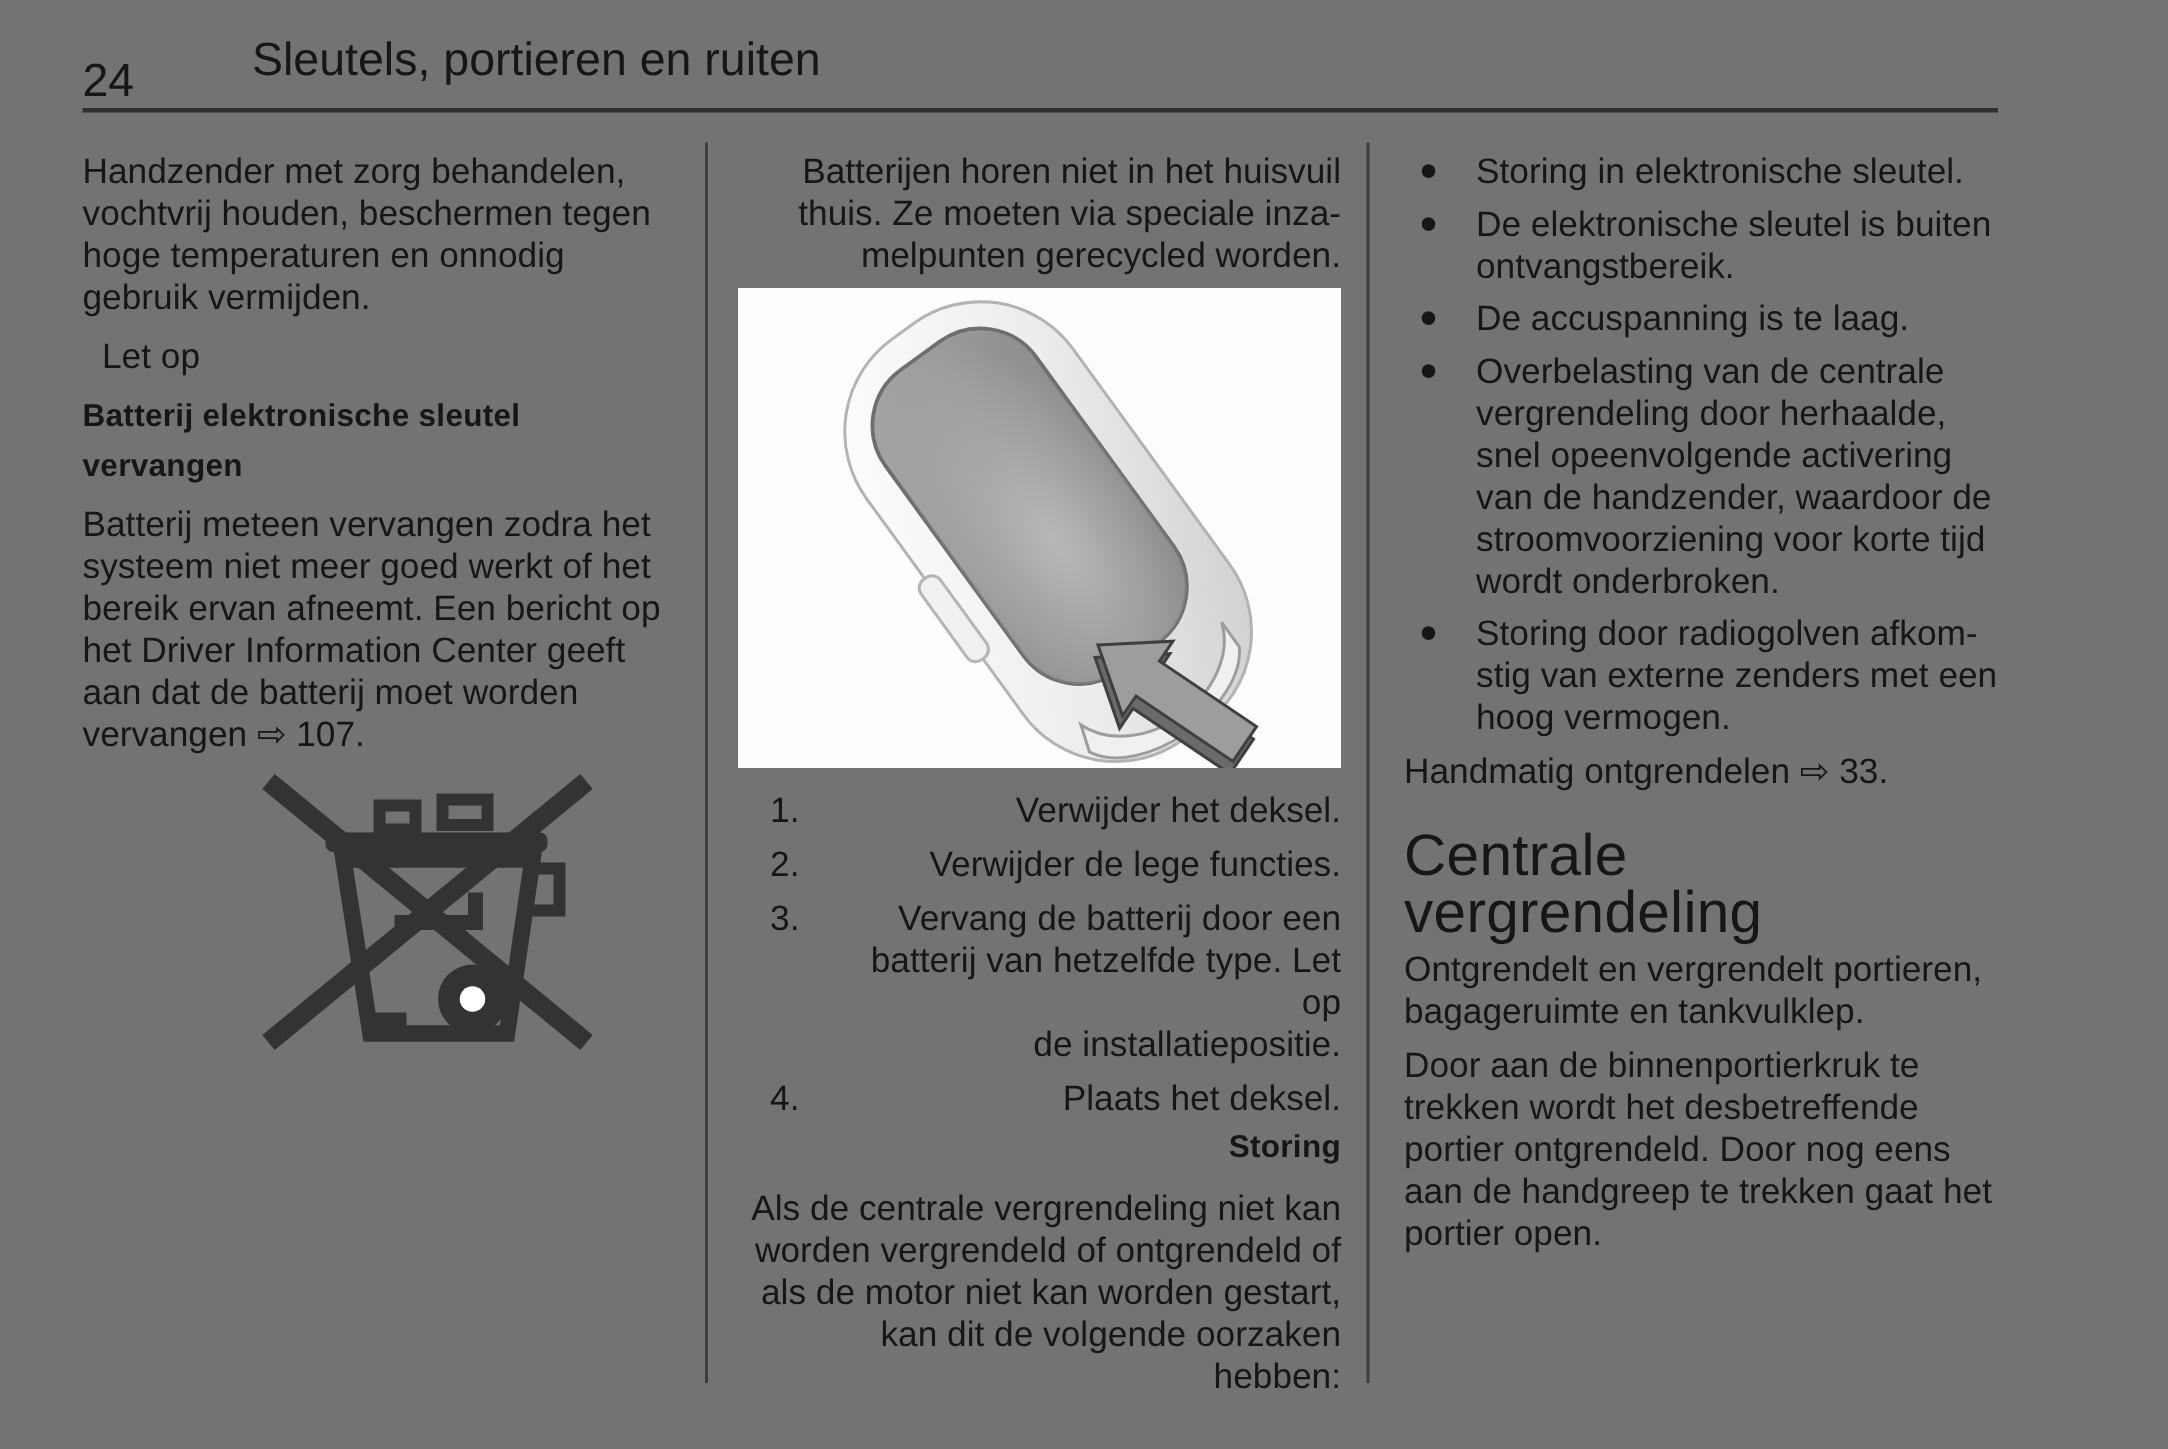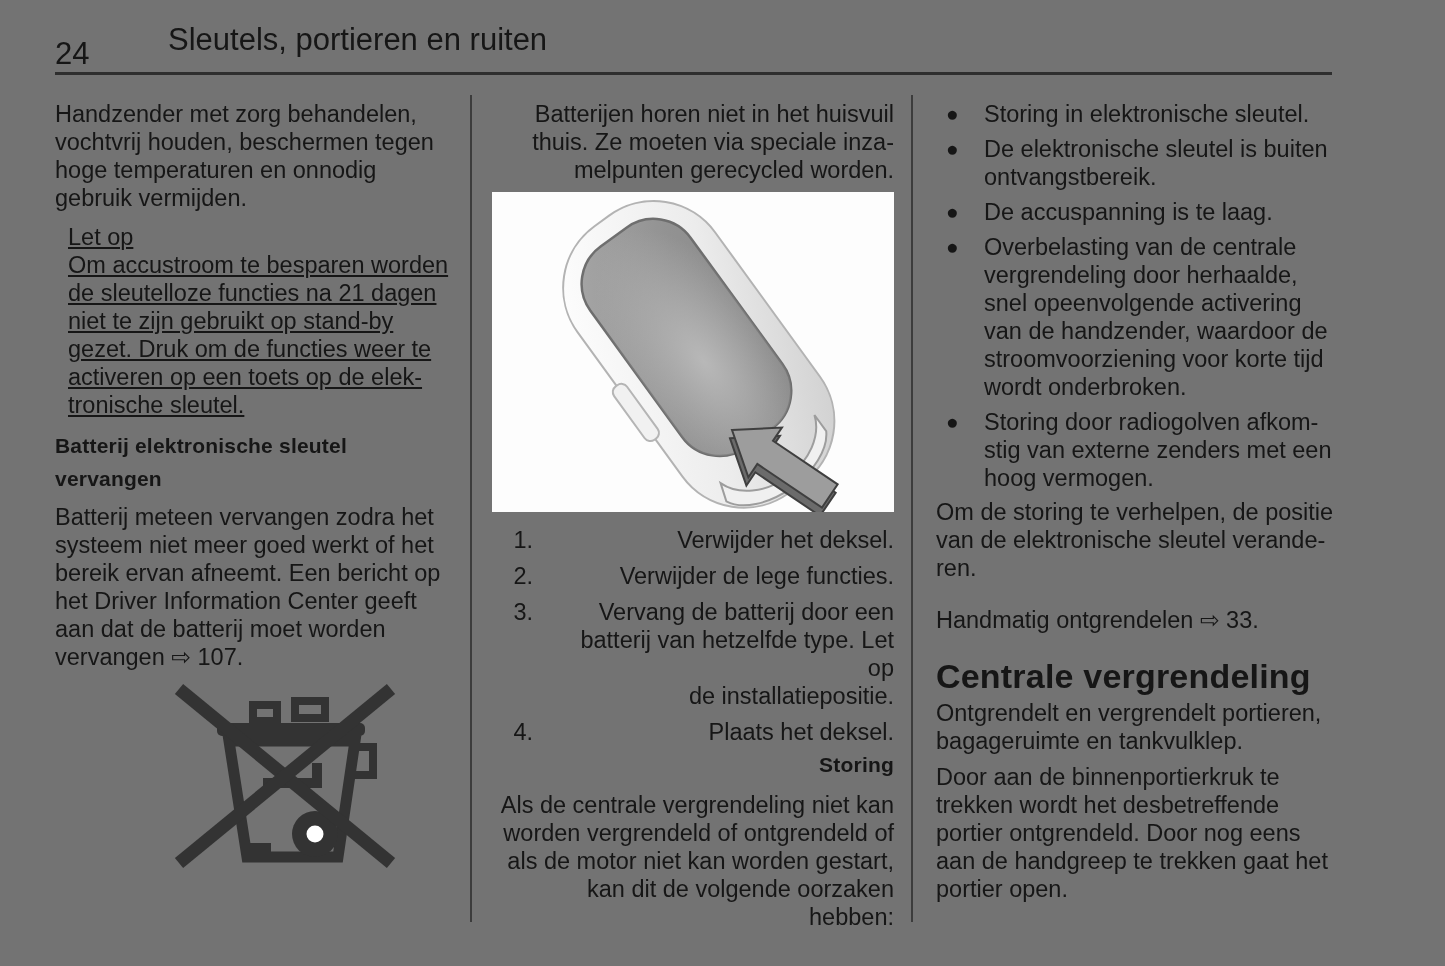--- a/index.html
+++ b/index.html
@@ -23,28 +23,28 @@
 
   
   .col { position:absolute; top:88px; font-size:23.5px; line-height:28px; }
   .col1 { left:55px;  width:400px; }
   .col2 { left:492px; width:402px;text-align:right; }
   .col3 { left:936px; width:398px; }
 
   .block { margin:12px 0 0 0; white-space:pre-line; }
 
   
-  .notice { margin:11px 0 0 13px;text-decoration:underline; }
+  .notice { margin:11px 0 0 13px; }
   .notice-title { white-space:pre-line; }
   .notice-body  { white-space:pre-line; }
 
   h3 { font-size:21px; line-height:33px; font-weight:bold; margin:10px 0 0 0;
        white-space:pre-line; letter-spacing:0.2px; }
   h3.mid { margin-top:2px; }
-  h2 { font-size:34px; line-height:38px; font-weight:bold; margin:16px 0 0 0;
+  h2 { font-size:39px; line-height:38px; font-weight:normal; margin:16px 0 0 0;
        white-space:pre-line; letter-spacing:0.2px; }
 
   
   .weee-fig { margin:6px 0 0 110px; width:240px; height:196px; }
   .fob-fig  { margin:8px 0 0 0; width:402px; height:320px; }
 
   
   .steps { margin-top:14px; }
   .step  { display:grid; grid-template-columns:28px 1fr; margin:8px 0 0 13px; }
   .step:first-child { margin-top:0; }
@@ -74,26 +74,20 @@
   <div class="v-rule r2"></div>
 
   <div class="col col1">
     <p class="block">Handzender met zorg behandelen,
 vochtvrij houden, beschermen tegen
 hoge temperaturen en onnodig
 gebruik vermijden.</p>
 
     <div class="notice">
       <div class="notice-title">Let op</div>
-      <div class="notice-body">Om accustroom te besparen worden
-de sleutelloze functies na 21 dagen
-niet te zijn gebruikt op stand-by
-gezet. Druk om de functies weer te
-activeren op een toets op de elek-
-tronische sleutel.</div>
     </div>
 
     <h3>Batterij elektronische sleutel
 vervangen</h3>
 
     <p class="block" style="margin-top:8px">Batterij meteen vervangen zodra het
 systeem niet meer goed werkt of het
 bereik ervan afneemt. Een bericht op
 het Driver Information Center geeft
 aan dat de batterij moet worden
@@ -211,23 +205,20 @@
 wordt onderbroken.</span>
       </div>
       <div class="bullet">
         <span class="mark">●</span>
         <span class="txt">Storing door radiogolven afkom-
 stig van externe zenders met een
 hoog vermogen.</span>
       </div>
     </div>
 
-    <p class="remedy">Om de storing te verhelpen, de positie
-van de elektronische sleutel verande-
-ren.</p>
 
     <p class="xref">Handmatig ontgrendelen ⇨ 33.</p>
 
     <h2>Centrale vergrendeling</h2>
 
     <p class="block after-h">Ontgrendelt en vergrendelt portieren,
 bagageruimte en tankvulklep.</p>
     <p class="block" style="margin-top:8px">Door aan de binnenportierkruk te
 trekken wordt het desbetreffende
 portier ontgrendeld. Door nog eens

